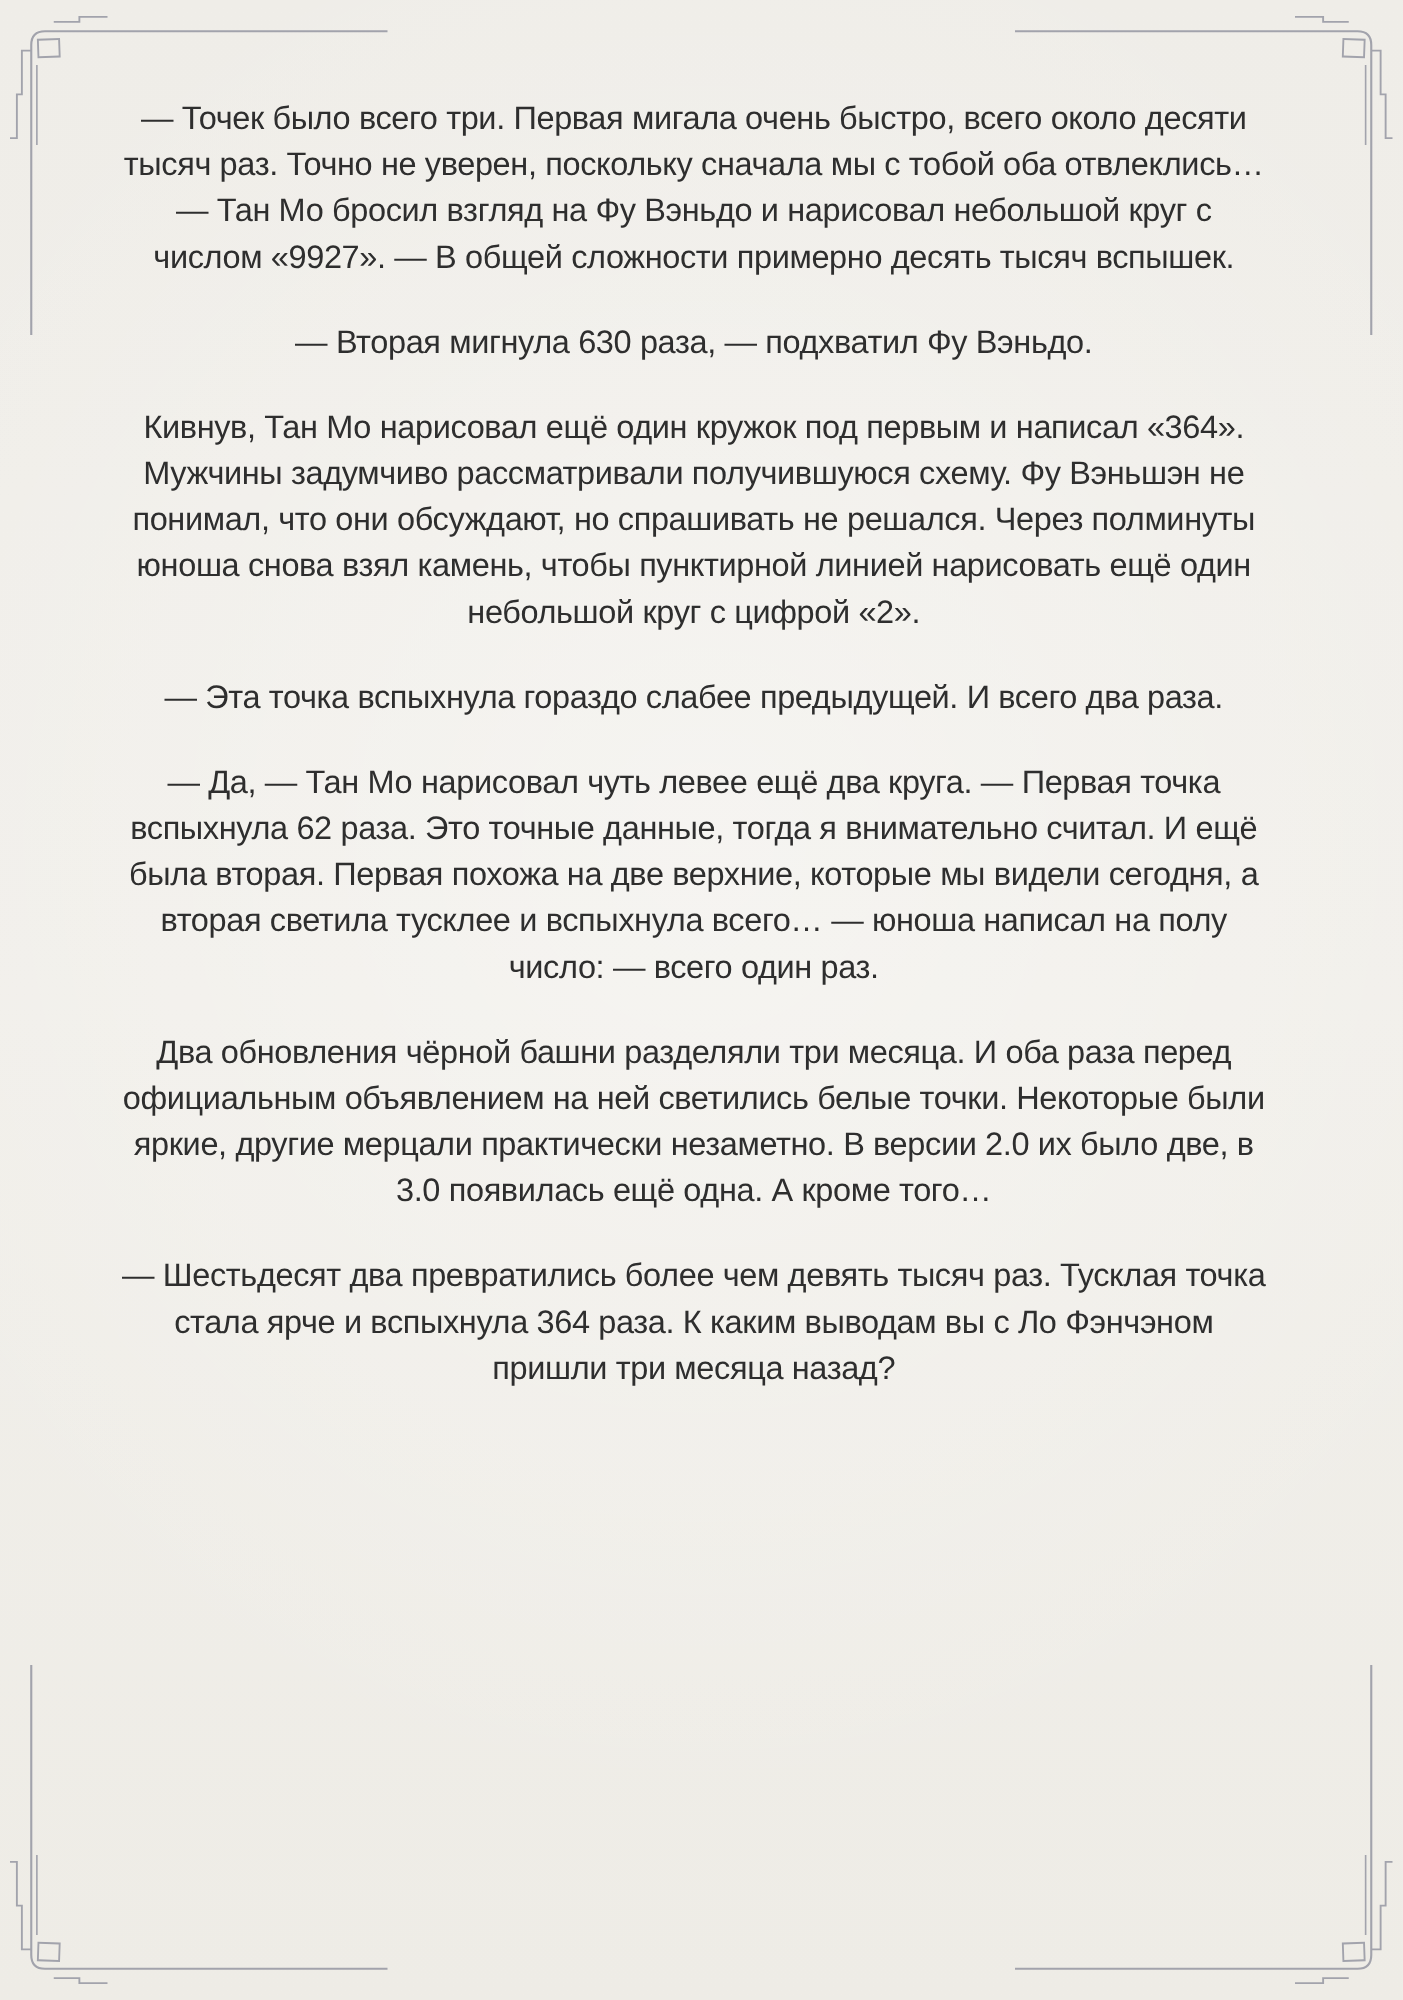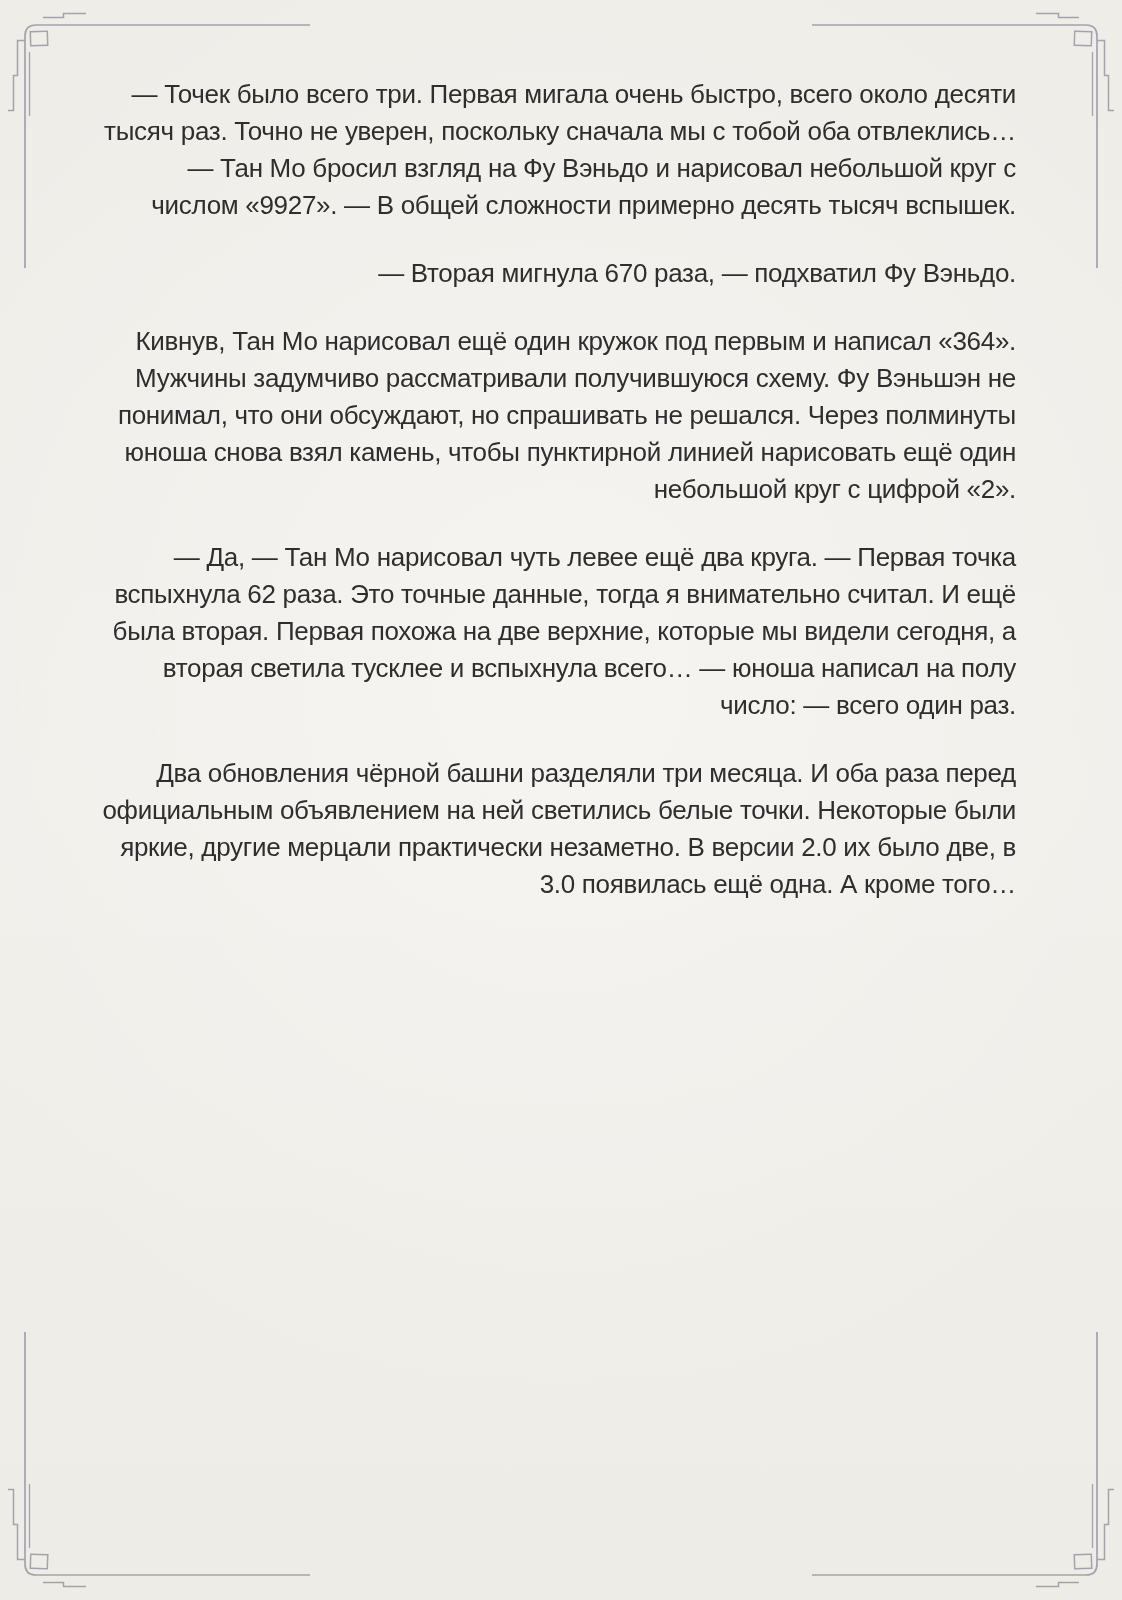--- a/index.html
+++ b/index.html
@@ -38,21 +38,21 @@
     left: 94px;
     top: 76px;
     width: 922px;
   }
   .text-area p {
     margin: 0 0 31px 0;
     font-size: 26px;
     line-height: 37px;
     letter-spacing: -0.3px;
     color: var(--ink, #2e2e2e);
-    text-align: right;
+    text-align: center;
   }
 </style>
 </head>
 <body>
 
 <svg width="0" height="0" style="position:absolute">
   <defs>
     <g id="corner-ornament" fill="none" stroke="currentColor">
 
       <path d="M310,25 H36 Q25,25 25,36 V268" stroke-width="1.7"></path>
@@ -86,19 +86,21 @@
       </svg>
   </div>
   <div class="corner br">
     <svg viewBox="0 0 320 280">
         <use href="#corner-ornament"></use>
       </svg>
   </div>
 
   <article class="text-area">
     <p>— Точек было всего три. Первая мигала очень быстро, всего около десяти тысяч раз. Точно не уверен, поскольку сначала мы с тобой оба отвлеклись… — Тан Мо бросил взгляд на Фу Вэньдо и нарисовал небольшой круг с числом «9927». — В общей сложности примерно десять тысяч вспышек.</p>
-    <p>— Вторая мигнула 670 раза, — подхватил Фу Вэньдо.</p>
+    <p>— Вторая мигнула 630 раза, — подхватил Фу Вэньдо.</p>
     <p>Кивнув, Тан Мо нарисовал ещё один кружок под первым и написал «364». Мужчины задумчиво рассматривали получившуюся схему. Фу Вэньшэн не понимал, что они обсуждают, но спрашивать не решался. Через полминуты юноша снова взял камень, чтобы пунктирной линией нарисовать ещё один небольшой круг с цифрой «2».</p>
+    <p>— Эта точка вспыхнула гораздо слабее предыдущей. И всего два раза.</p>
     <p>— Да, — Тан Мо нарисовал чуть левее ещё два круга. — Первая точка вспыхнула 62 раза. Это точные данные, тогда я внимательно считал. И ещё была вторая. Первая похожа на две верхние, которые мы видели сегодня, а вторая светила тусклее и вспыхнула всего… — юноша написал на полу число: — всего один раз.</p>
     <p>Два обновления чёрной башни разделяли три месяца. И оба раза перед официальным объявлением на ней светились белые точки. Некоторые были яркие, другие мерцали практически незаметно. В версии 2.0 их было две, в 3.0 появилась ещё одна. А кроме того…</p>
+    <p>— Шестьдесят два превратились более чем девять тысяч раз. Тусклая точка стала ярче и вспыхнула 364 раза. К каким выводам вы с Ло Фэнчэном пришли три месяца назад?</p>
   </article>
 
 </main>
 
 </body></html>

